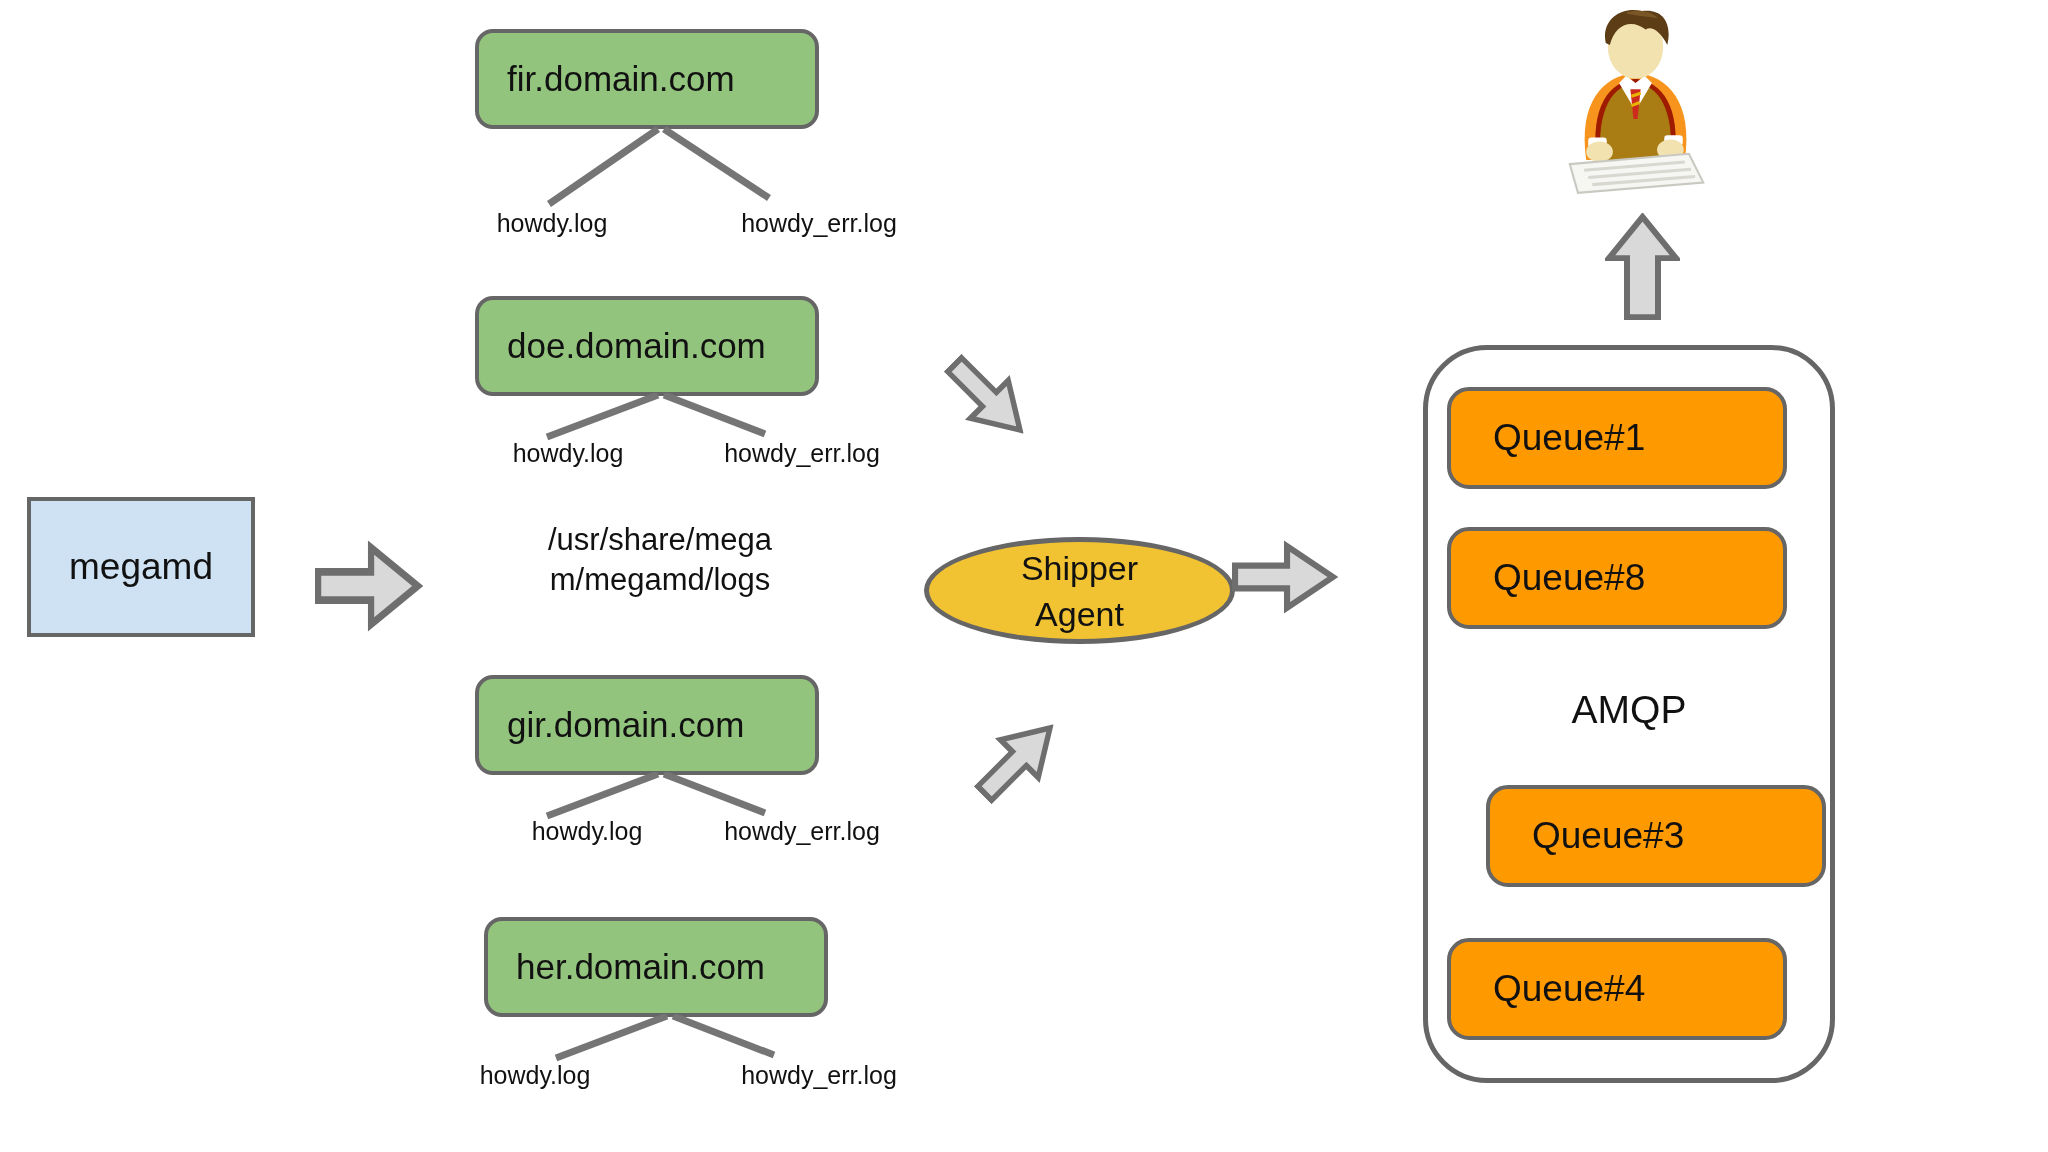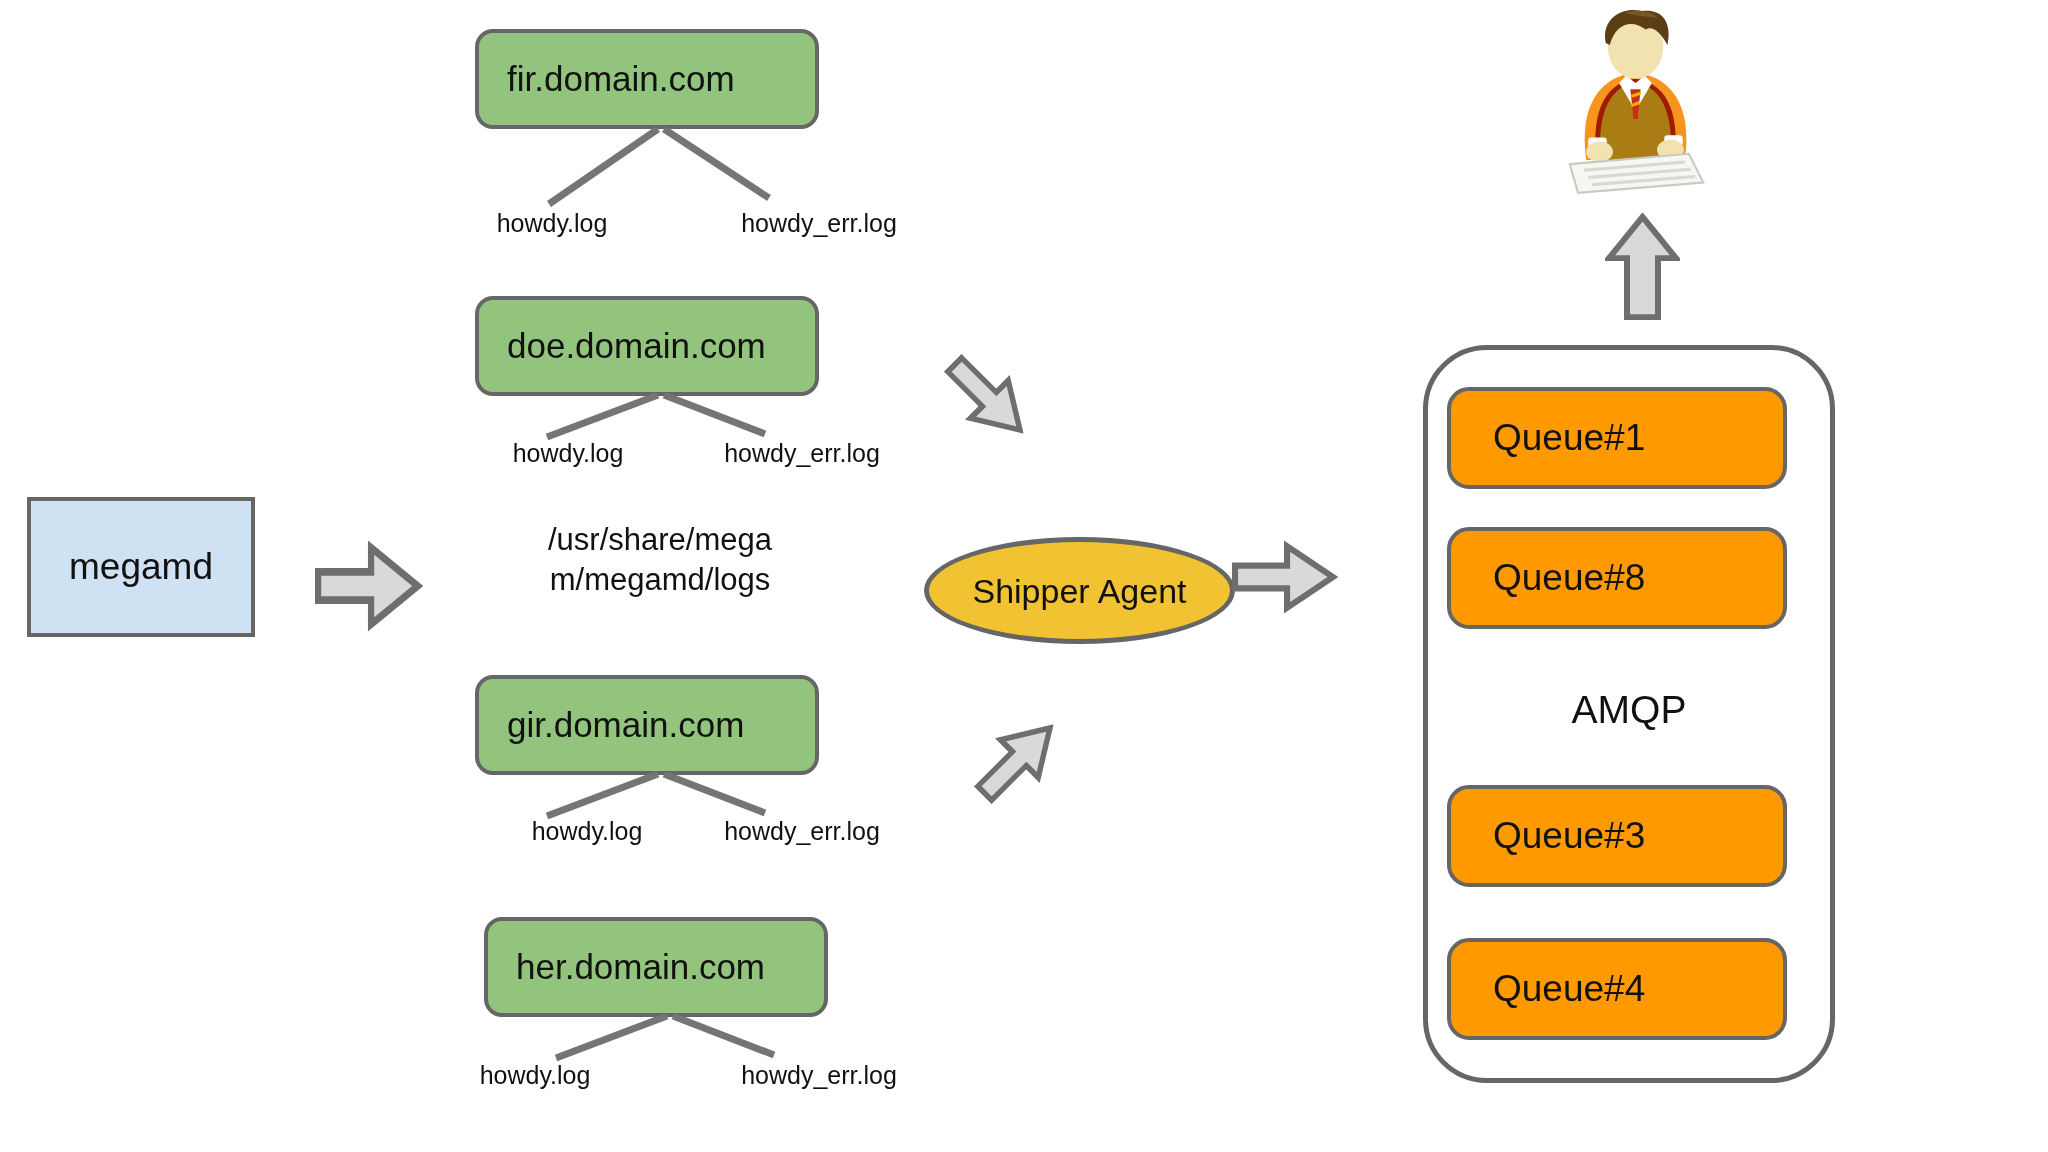--- a/index.html
+++ b/index.html
@@ -33,30 +33,30 @@
   .hg2 .file-a{left:112px; top:142px;} .hg2 .file-b{left:327px; top:142px;}
   .hg3 .file-a{left:51px;  top:144px;} .hg3 .file-b{left:335px; top:144px;}
 
   
   .log-path{position:absolute; left:660px; top:520px; transform:translateX(-50%);
     text-align:center; font-size:31px; line-height:40px; white-space:nowrap;}
 
   
   .shipper{position:absolute; left:924px; top:537px; width:311px; height:107px;
     background:var(--shipper-yellow); border:5px solid var(--border-gray); border-radius:50%;
-    display:flex; flex-direction:row; align-items:center; justify-content:center;
+    display:flex; flex-direction:column; align-items:center; justify-content:center;
     font-size:34px; line-height:38px;gap:8px;}
 
   
   .broker{position:absolute; left:1423px; top:345px; width:412px; height:738px;
     background:#ffffff; border:5px solid var(--border-gray); border-radius:64px;}
   .queue{position:absolute; left:19px; width:340px; height:102px;
     background:var(--queue-orange); border:4px solid var(--border-gray); border-radius:22px;
     display:flex; align-items:center; padding-left:42px; font-size:37px;}
-  .q0{top:37px;} .q1{top:177px;} .q2{top:435px;} .q3{top:588px;}
+  .q0{top:37px;} .q1{top:177px;} .q2{top:435px;margin-left:39px;} .q3{top:588px;}
   .amqp{position:absolute; left:0; top:338px; width:100%; text-align:center; font-size:39px;}
 
   
   .arrow{position:absolute;}
   .arrow path{fill:var(--arrow-gray); stroke:#6e6e6e; stroke-width:6; stroke-linejoin:miter;}
   .arr-source{left:315px; top:540px; width:108px; height:92px;}
   .arr-down{left:938px; top:366px; width:100px; height:64px; transform:rotate(45deg);}
   .arr-up-right{left:968px; top:728px; width:100px; height:64px; transform:rotate(-45deg);}
   .arr-broker{left:1232px; top:540px; width:106px; height:74px;}
   .arr-user{left:1605px; top:213px; width:75px; height:108px;}

